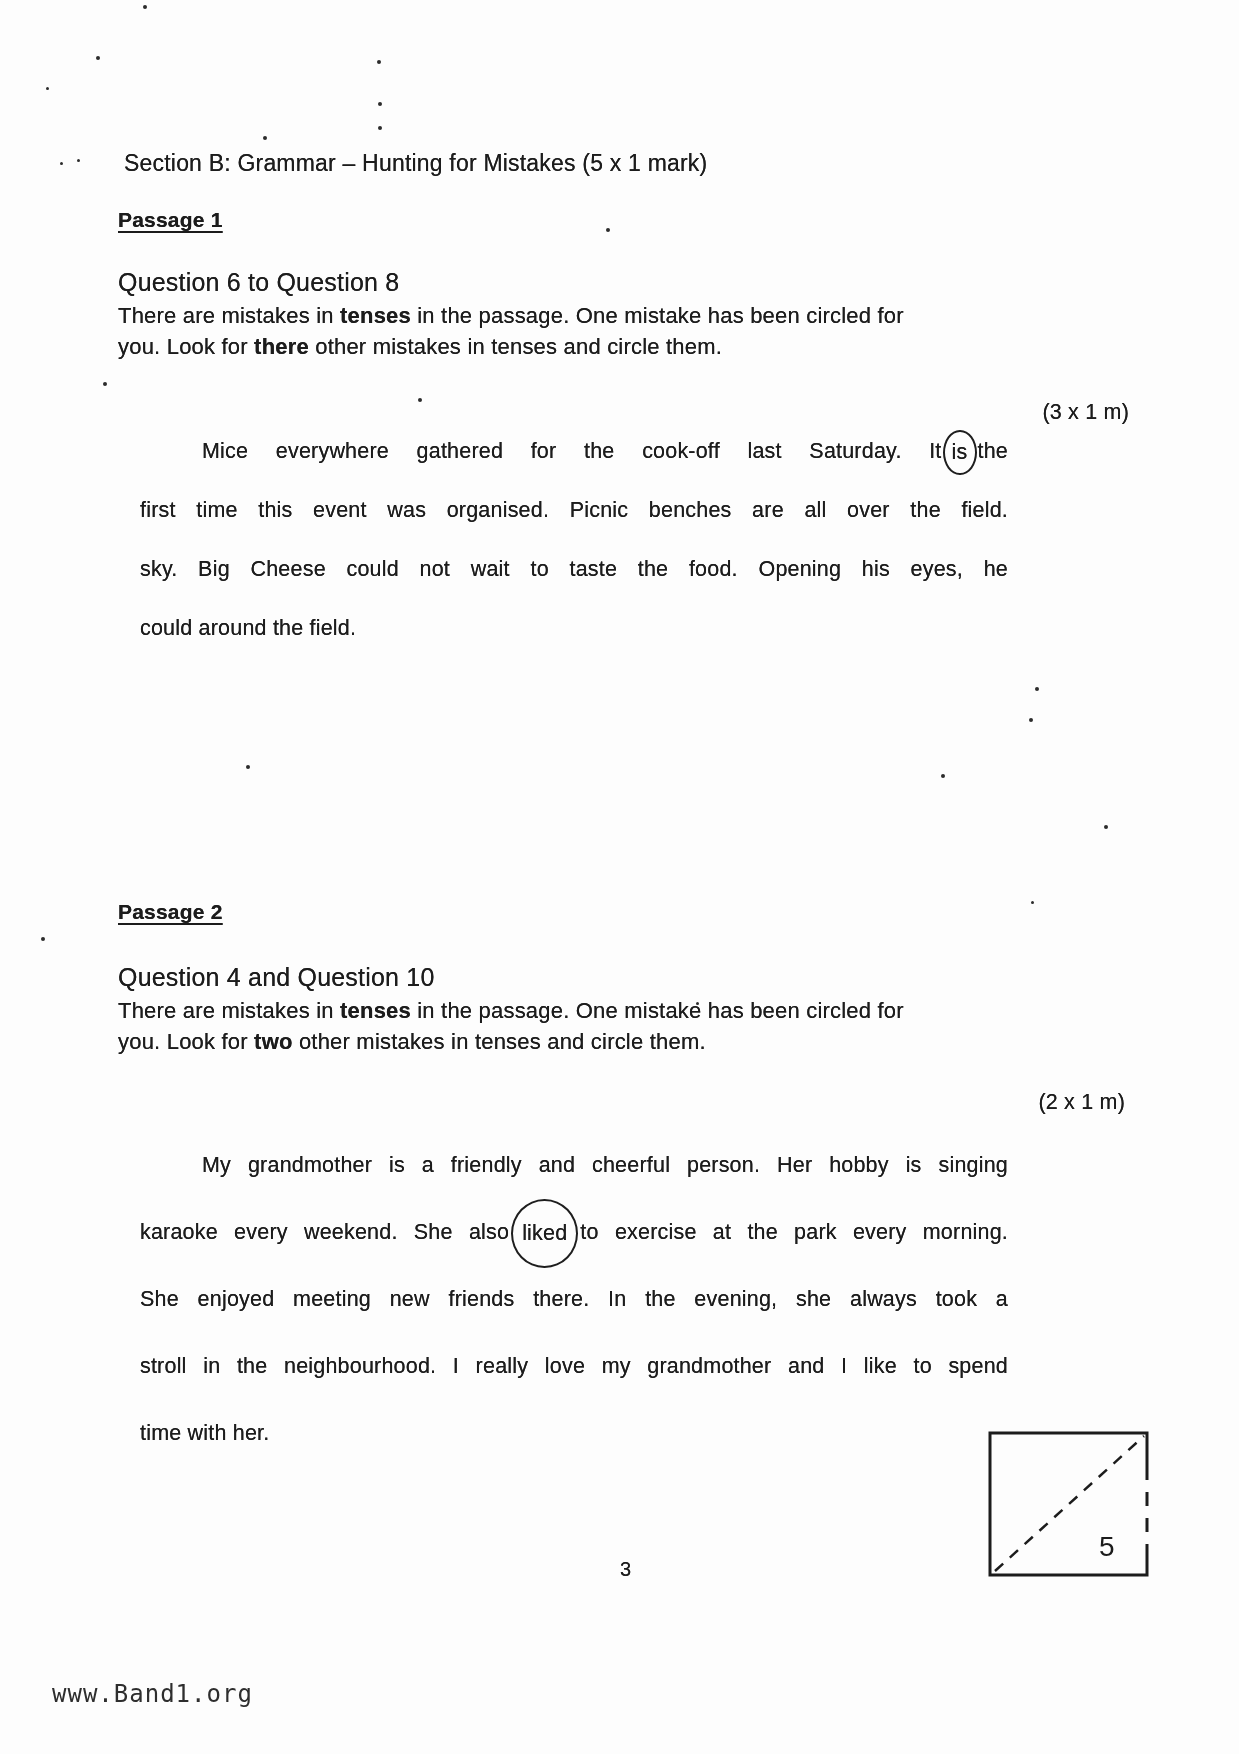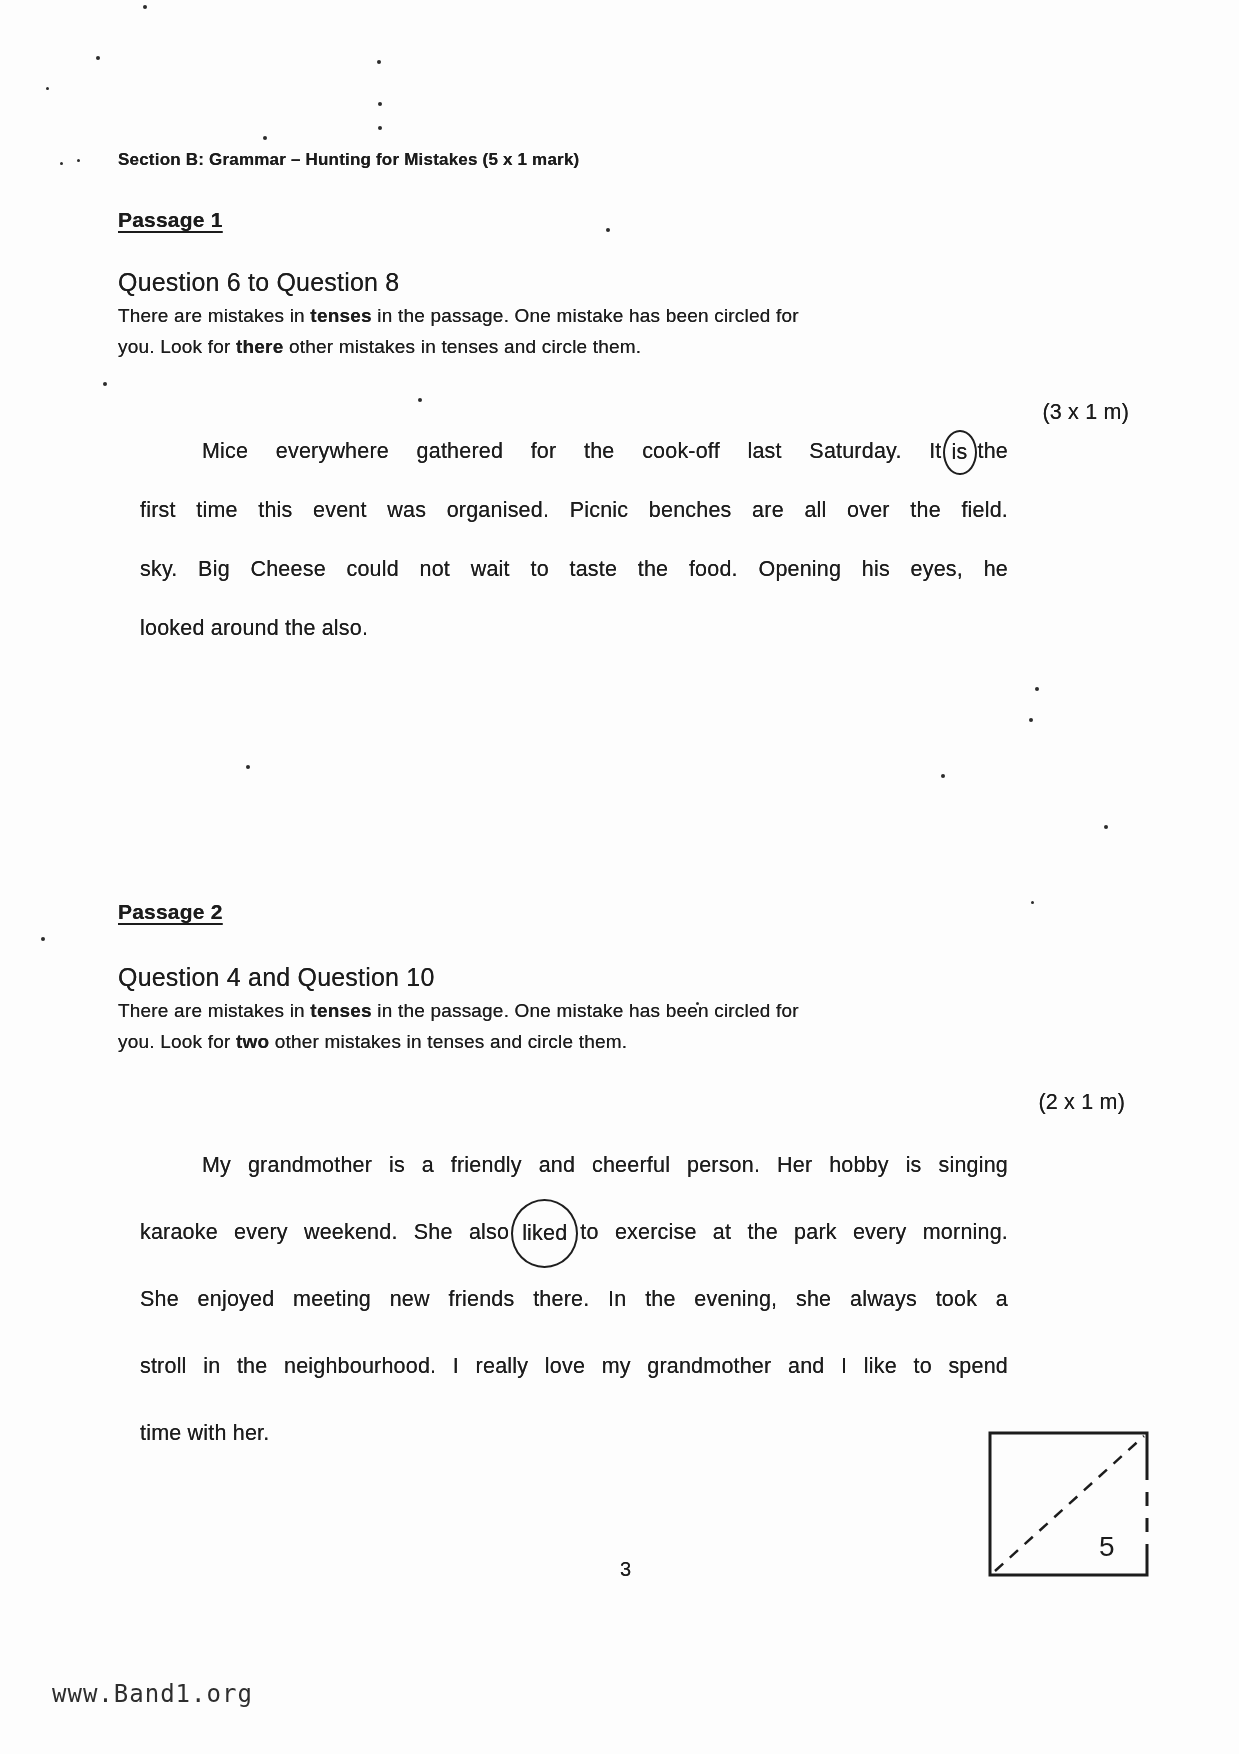--- a/index.html
+++ b/index.html
@@ -8,38 +8,38 @@
     width:1239px; height:1754px;
     background:#fdfdfd;
     overflow:hidden;
     font-family:"Liberation Sans", sans-serif;
     color:#1c1c1c;
   }
   
   .scantext { text-shadow: 0 0 .4px #333; letter-spacing:.2px; }
 
   .section-title {
-    position:absolute; left:118px; top:150px;
-    font-size:17px; font-weight:bold;
+    position:absolute; left:124px; top:150px;
+    font-size:23px; font-weight:normal;
   }
   .passage-heading {
     position:absolute; left:118px;
     font-size:21px; font-weight:bold;
     text-decoration:underline;
     text-decoration-thickness:2px;
     text-underline-offset:4px;
   }
   #p1-heading { top:208px; }
   #p2-heading { top:900px; }
 
   .question-range { position:absolute; left:118px; font-size:25px; }
   #p1-qrange { top:268px; }
   #p2-qrange { top:963px; }
 
-  .instructions { position:absolute; left:118px; width:905px; font-size:19px; line-height:31px; }
+  .instructions { position:absolute; left:118px; width:905px; font-size:22px; line-height:31px; }
   #p1-instr { top:300px; }
   #p2-instr { top:995px; }
   .instructions b { font-weight:bold; }
 
   .marks { position:absolute; font-size:21.5px; }
   #p1-marks { top:400px; right:110px; }
   #p2-marks { top:1090px; right:114px; }
 
   .passage { position:absolute; left:140px; width:868px; font-size:21.5px; }
   #passage1 { top:422px; }
@@ -107,21 +107,21 @@
     <div><span>There are mistakes in </span><b>tenses</b><span> in the passage. One mistake has been circled for</span></div>
     <div><span>you. Look for </span><b>there</b><span> other mistakes in tenses and circle them.</span></div>
   </div>
 
   <div id="p1-marks" class="marks scantext">(3 x 1 m)</div>
 
   <div id="passage1" class="passage scantext">
     <div class="pline first"><span>Mice everywhere gathered for the cook-off last Saturday. It</span><span class="circled circle-sm">is</span><span>the</span></div>
     <div class="pline">first time this event was organised. Picnic benches are all over the field.</div>
     <div class="pline">sky. Big Cheese could not wait to taste the food. Opening his eyes, he</div>
-    <div class="pline last">looked around the also.</div>
+    <div class="pline last">could around the field.</div>
   </div>
 
   <div id="p2-heading" class="passage-heading scantext">Passage 2</div>
   <div id="p2-qrange" class="question-range scantext">Question 4 and Question 10</div>
 
   <div id="p2-instr" class="instructions scantext">
     <div><span>There are mistakes in </span><b>tenses</b><span> in the passage. One mistake has been circled for</span></div>
     <div><span>you. Look for </span><b>two</b><span> other mistakes in tenses and circle them.</span></div>
   </div>
 

